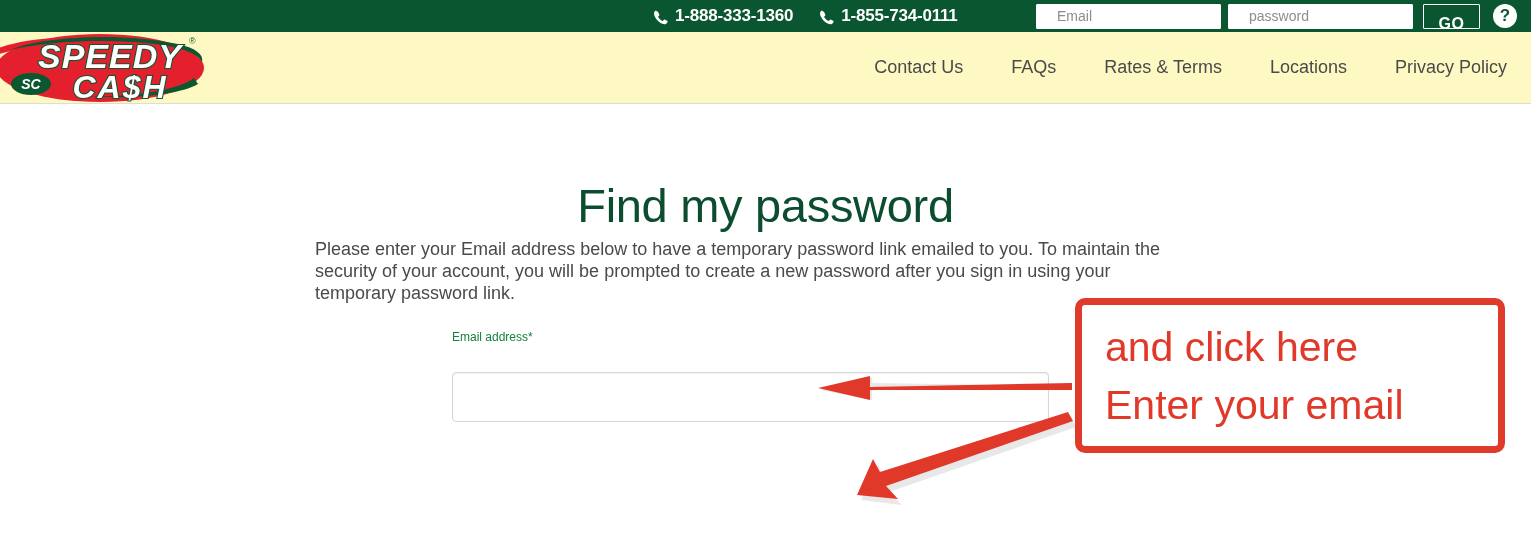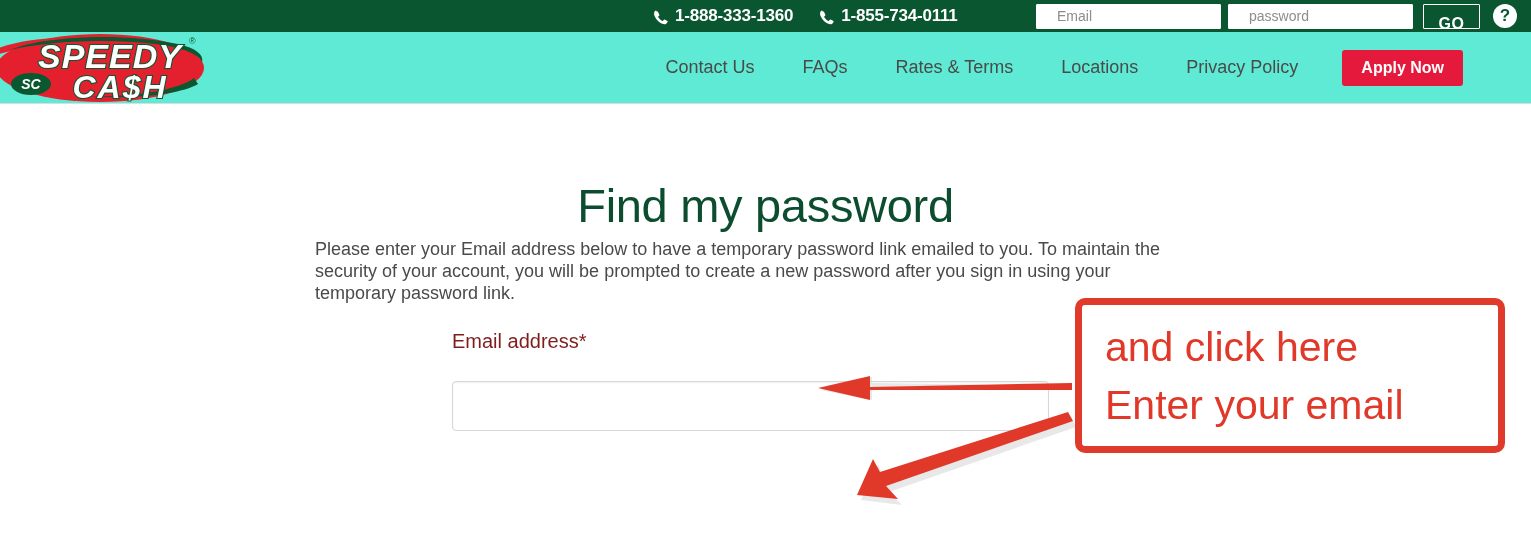--- a/index.html
+++ b/index.html
@@ -51,21 +51,21 @@
   .help-icon{
     margin-left:13px;margin-right:14px;width:24px;height:24px;
     border-radius:50%;background:#ffffff;color:#0a5630;
     font-size:17px;font-weight:bold;line-height:24px;text-align:center;
     cursor:pointer;font-family:"Liberation Sans", sans-serif;
   }
 
   
   .navbar{
     position:absolute;left:0;top:32px;width:1531px;height:71px;
-    background:#5eead4;border-bottom:1px solid #dcdcdc;
+    background:#fef9c3;border-bottom:1px solid #dcdcdc;
   }
   .nav-items{
     position:absolute;right:0;top:0;height:71px;
     display:flex;align-items:center;
   }
   .nav-link{
     color:#4a4a4a;font-size:18px;text-decoration:none;white-space:nowrap;
     padding:0 24px;cursor:pointer;
   }
   .apply-btn{
@@ -87,21 +87,21 @@
   .h1{
     position:absolute;left:0;top:74px;width:1531px;text-align:center;
     font-size:47px;color:#0b4d2e;font-weight:normal;margin:0;
     letter-spacing:-0.3px;
   }
   .lede{
     position:absolute;left:315px;top:134px;width:872px;text-align:left;
     font-size:18px;color:#4a4a4a;line-height:22px;
   }
   .form{position:absolute;left:452px;top:226px;width:597px;}
-  .field-label{font-size:20px;color:#7f1d1d;display:block;margin-bottom:28px;}
+  .field-label{font-size:12px;color:#15803d;display:block;margin-bottom:28px;}
   .email-input{
     width:597px;height:50px;box-sizing:border-box;
     border:1px solid #d6d6d6;border-radius:4px;background:#ffffff;
     font-family:"Liberation Sans", sans-serif;font-size:17px;color:#333;
     padding:0 12px;outline:none;
     box-shadow:0 1px 2px rgba(0,0,0,0.06) inset;
   }
 
   
   .anno{position:absolute;left:0;top:0;width:1531px;height:550px;pointer-events:none;z-index:30;}
@@ -157,21 +157,20 @@
     </div>
   </div>
 
   <div class="navbar">
     <div class="nav-items">
       <a class="nav-link">Contact Us</a>
       <a class="nav-link">FAQs</a>
       <a class="nav-link">Rates &amp; Terms</a>
       <a class="nav-link">Locations</a>
       <a class="nav-link">Privacy Policy</a>
-      <button class="apply-btn">Apply Now</button>
     </div>
   </div>
 
   <div class="logo">
     <svg width="230" height="86" viewBox="0 0 230 86">
       <g>
 
         <path fill="#e5202e" d="M2 30 C22 20 52 14 78 14 L70 22 C46 23 22 27 6 34 Z"></path>
         <path fill="#e5202e" d="M0 42 C18 33 40 28 62 27 L56 34 C36 36 16 40 2 46 Z"></path>
 

